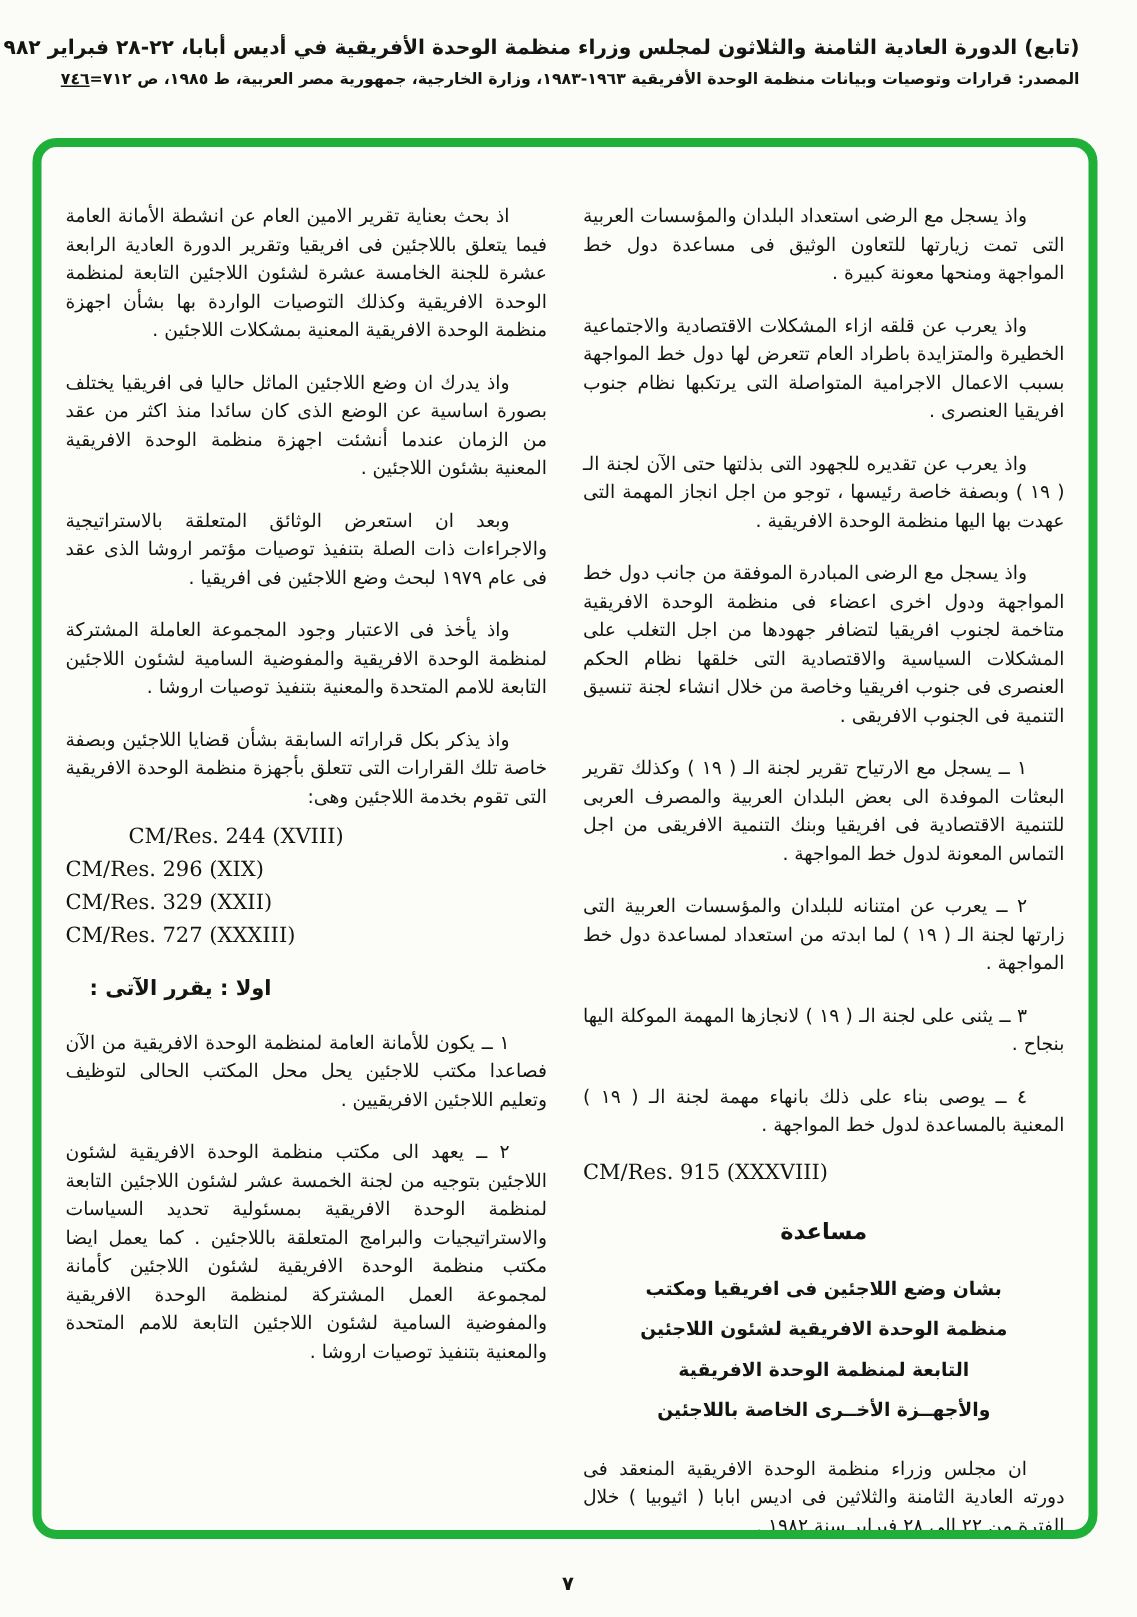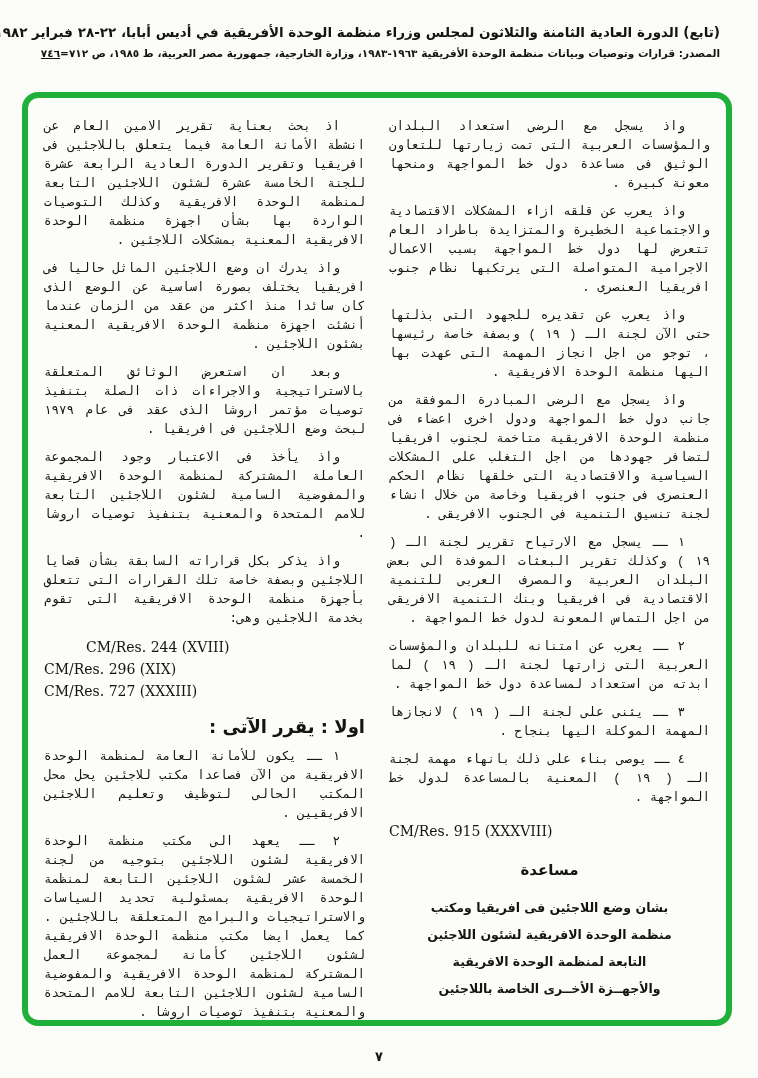--- a/index.html
+++ b/index.html
@@ -12,31 +12,31 @@
   .header-line1{font-weight:bold;font-size:13.5px;text-align:right;white-space:nowrap;}
   .header-line2{font-weight:bold;font-size:10.5px;margin-top:7px;text-align:right;white-space:nowrap;}
   .header-line2 .underlined{text-decoration:underline;}
   .green-box{
     position:absolute;left:22px;top:92px;width:710px;height:934px;
     border:6px solid #1eb038;border-radius:16px;box-sizing:border-box;
     background:#fcfcf9;padding:20px 16px 8px;overflow:hidden;
   }
   .cols{display:flex;direction:rtl;gap:24px;height:100%;}
   .col{flex:1;direction:rtl;font-size:12.5px;line-height:19px;}
-  .blk-para{margin:0 0 9px;text-align:justify;text-indent:2em;font-family:Liberation Mono, monospace;}
+  .blk-para{margin:16px 0 9px;text-align:justify;text-indent:2em;}
   .blk-res{
     direction:ltr;text-align:left;unicode-bidi:embed;
     font-family:"DejaVu Serif","Liberation Serif",serif;
     font-size:14px;margin:14px 0;text-indent:0;
   }
   .col-left .blk-res{margin:3px 0;}
   .res-indent{padding-left:42px;}
   .blk-heading{text-align:center;font-weight:bold;font-size:15px;margin:20px 0 14px;text-indent:0;}
   .title-block{font-weight:bold;text-align:center;line-height:27px;margin:0 0 16px;}
-  .blk-subheading{font-weight:bold;font-size:18px;margin:16px 0 12px;text-align:right;}
+  .blk-subheading{font-weight:bold;font-size:14px;margin:16px 16px 12px;text-align:left;}
   .page-number{position:absolute;bottom:14px;left:0;right:0;text-align:center;font-weight:bold;font-size:13px;}
 </style>
 </head>
 <body>
 
 <div class="page-header">
   <div class="header-line1">(تابع) الدورة العادية الثامنة والثلاثون لمجلس وزراء منظمة الوحدة الأفريقية في أديس أبابا، ٢٢-٢٨ فبراير ١٩٨٢</div>
   <div class="header-line2">
     <span>المصدر: قرارات وتوصيات وبيانات منظمة الوحدة الأفريقية ١٩٦٣-١٩٨٣، وزارة الخارجية، جمهورية مصر العربية، ط ١٩٨٥، ص ٧١٢=</span><span class="underlined">٧٤٦</span>
   </div>
@@ -64,20 +64,21 @@
         <div class="blk-para">ان مجلس وزراء منظمة الوحدة الافريقية المنعقد فى دورته العادية الثامنة والثلاثين فى اديس ابابا ( اثيوبيا ) خلال الفترة من ٢٢ الى ٢٨ فبراير سنة ١٩٨٢ .</div>
       </div>
     <div class="col col-left" id="col-left">
         <div class="blk-para">اذ بحث بعناية تقرير الامين العام عن انشطة الأمانة العامة فيما يتعلق باللاجئين فى افريقيا وتقرير الدورة العادية الرابعة عشرة للجنة الخامسة عشرة لشئون اللاجئين التابعة لمنظمة الوحدة الافريقية وكذلك التوصيات الواردة بها بشأن اجهزة منظمة الوحدة الافريقية المعنية بمشكلات اللاجئين .</div>
         <div class="blk-para">واذ يدرك ان وضع اللاجئين الماثل حاليا فى افريقيا يختلف بصورة اساسية عن الوضع الذى كان سائدا منذ اكثر من عقد من الزمان عندما أنشئت اجهزة منظمة الوحدة الافريقية المعنية بشئون اللاجئين .</div>
         <div class="blk-para">وبعد ان استعرض الوثائق المتعلقة بالاستراتيجية والاجراءات ذات الصلة بتنفيذ توصيات مؤتمر اروشا الذى عقد فى عام ١٩٧٩ لبحث وضع اللاجئين فى افريقيا .</div>
         <div class="blk-para">واذ يأخذ فى الاعتبار وجود المجموعة العاملة المشتركة لمنظمة الوحدة الافريقية والمفوضية السامية لشئون اللاجئين التابعة للامم المتحدة والمعنية بتنفيذ توصيات اروشا .</div>
         <div class="blk-para">واذ يذكر بكل قراراته السابقة بشأن قضايا اللاجئين وبصفة خاصة تلك القرارات التى تتعلق بأجهزة منظمة الوحدة الافريقية التى تقوم بخدمة اللاجئين وهى:</div>
         <div class="blk-res res-indent">CM/Res. 244 (XVIII)</div>
         <div class="blk-res">CM/Res. 296 (XIX)</div>
+        <div class="blk-res">CM/Res. 329 (XXII)</div>
         <div class="blk-res">CM/Res. 727 (XXXIII)</div>
         <div class="blk-subheading">اولا : يقرر الآتى :</div>
         <div class="blk-para">١ ــ يكون للأمانة العامة لمنظمة الوحدة الافريقية من الآن فصاعدا مكتب للاجئين يحل محل المكتب الحالى لتوظيف وتعليم اللاجئين الافريقيين .</div>
         <div class="blk-para">٢ ــ يعهد الى مكتب منظمة الوحدة الافريقية لشئون اللاجئين بتوجيه من لجنة الخمسة عشر لشئون اللاجئين التابعة لمنظمة الوحدة الافريقية بمسئولية تحديد السياسات والاستراتيجيات والبرامج المتعلقة باللاجئين . كما يعمل ايضا مكتب منظمة الوحدة الافريقية لشئون اللاجئين كأمانة لمجموعة العمل المشتركة لمنظمة الوحدة الافريقية والمفوضية السامية لشئون اللاجئين التابعة للامم المتحدة والمعنية بتنفيذ توصيات اروشا .</div>
       </div>
   </div>
 </div>
 
 <div class="page-number">٧</div>
 

